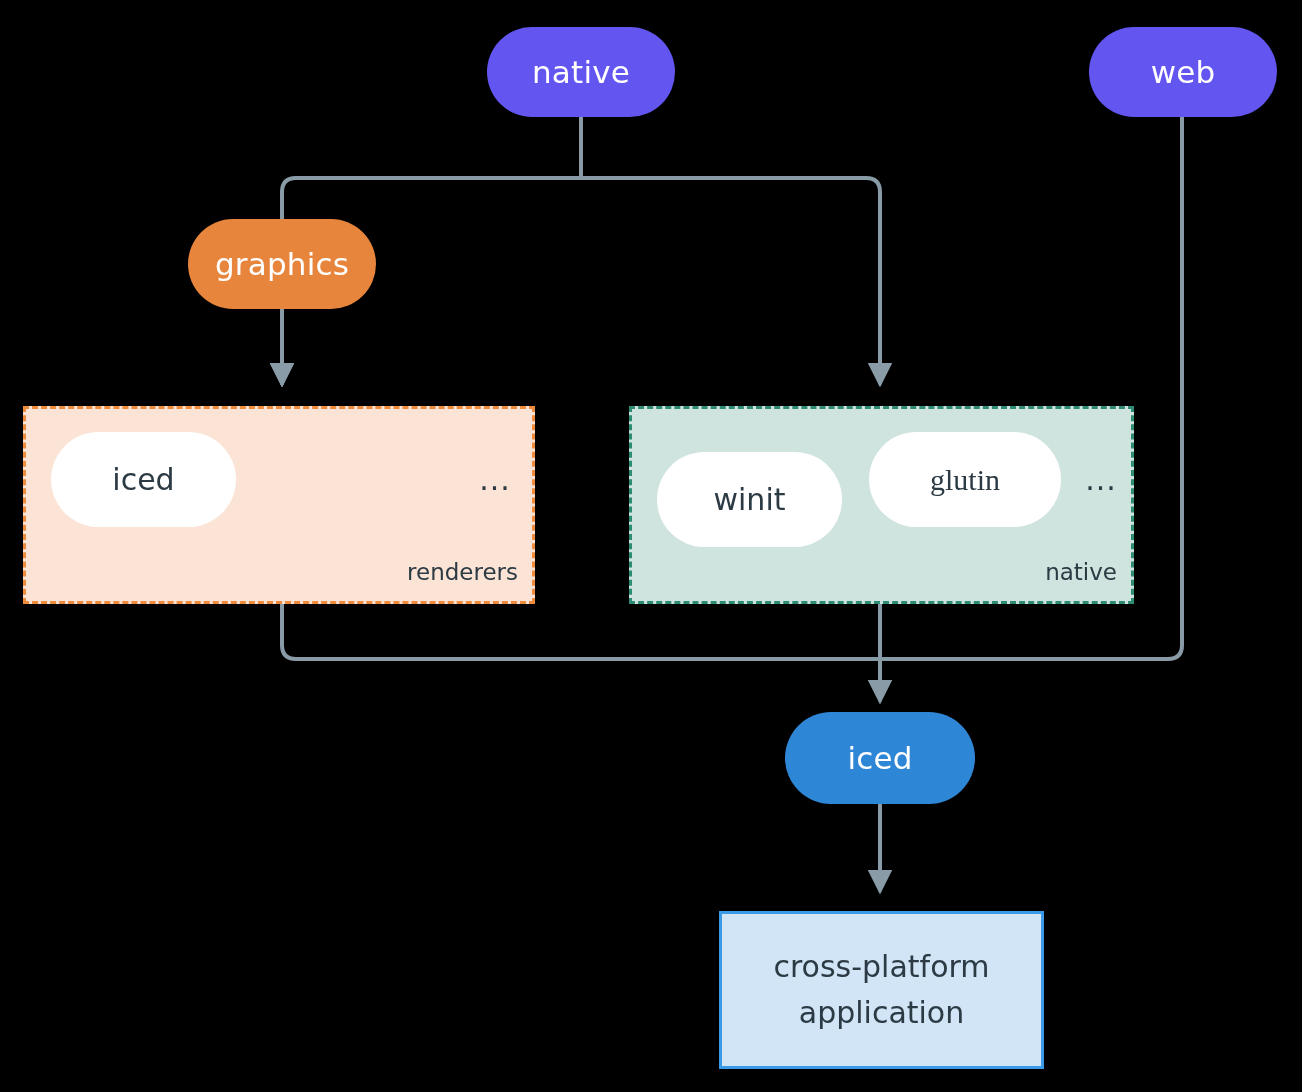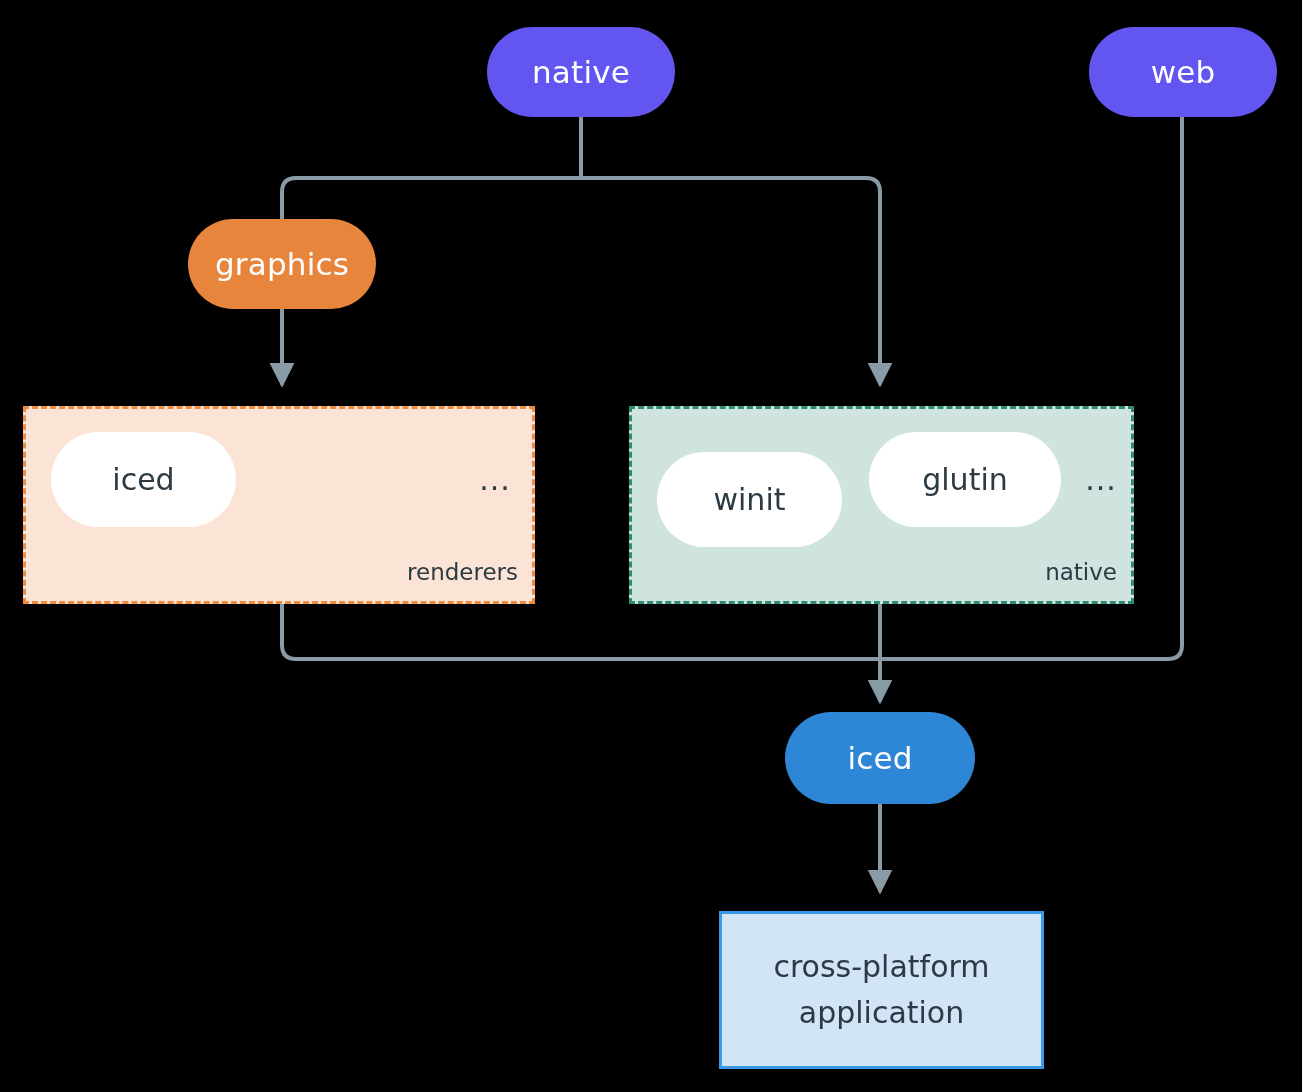--- a/index.html
+++ b/index.html
@@ -162,21 +162,21 @@
     <span>iced</span>
   </div>
   <div class="ellipsis" style="left:473px; top:432px; width:44px; height:95px;">...</div>
 
   <div class="group group-shells" style="left:629px; top:406px; width:505px; height:198px;">
     <span class="group-label">native</span>
   </div>
   <div class="leaf" style="left:657px; top:452px; width:185px; height:95px;">
     <span>winit</span>
   </div>
-  <div class="leaf" style="left:869px; top:432px; width:192px; height:95px;">
+  <div class="leaf" style="left:869px; top:432px; width:192px; height:95px;font-family:Liberation Serif, serif;">
     <span>glutin</span>
   </div>
   <div class="ellipsis" style="left:1079px; top:432px; width:44px; height:95px;">...</div>
 
   <div class="node pill pill-iced" style="left:785px; top:712px; width:190px; height:92px;">
     <span>iced</span>
   </div>
 
   <div class="rect-node" style="left:719px; top:911px; width:325px; height:158px;">
     <div>

